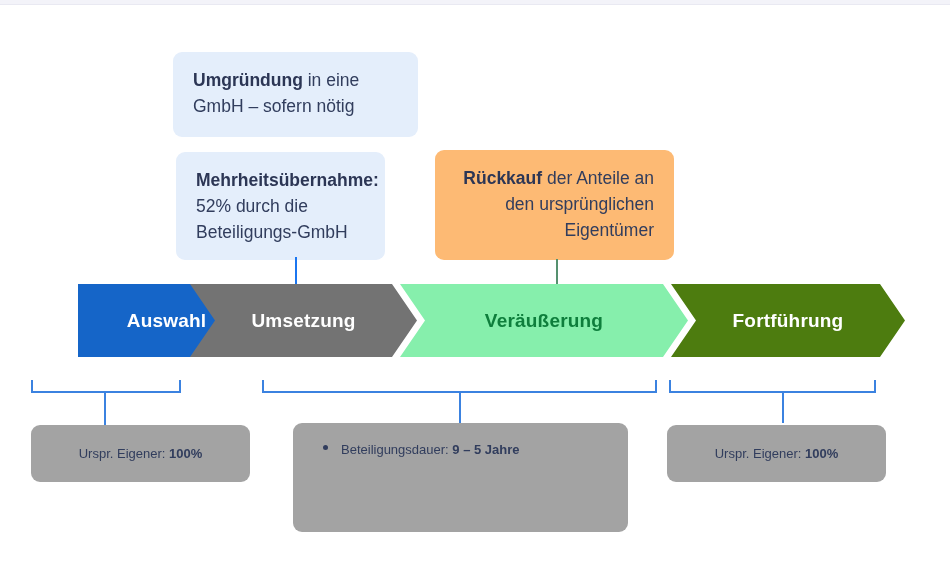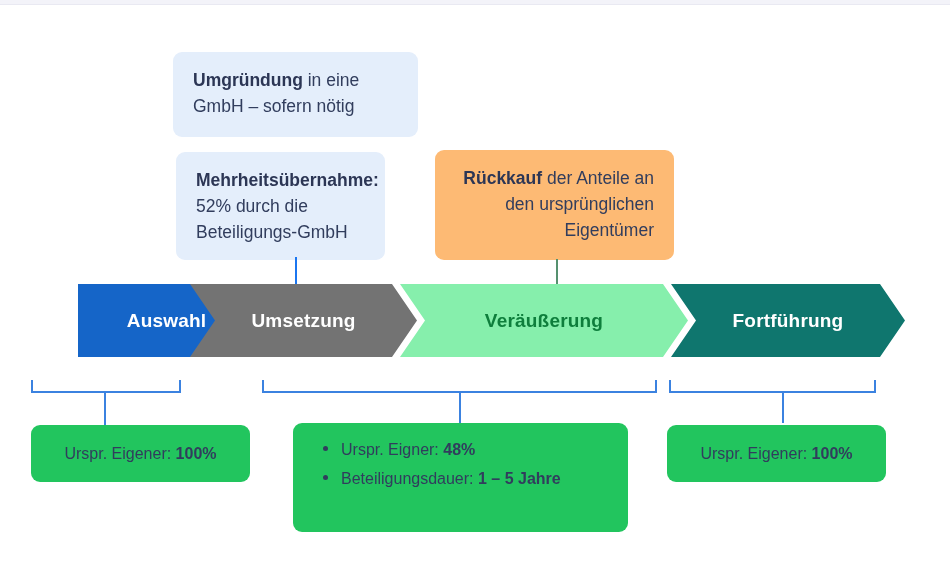--- a/index.html
+++ b/index.html
@@ -24,30 +24,30 @@
   .conn-green{left:556px;top:259px;height:26px;background:#55916f;}
 
   
   .chev{position:absolute;top:284px;height:73px;display:flex;align-items:center;justify-content:center;
         font-weight:700;font-size:19px;letter-spacing:.2px;}
   .chev-tip{clip-path:polygon(0 0,calc(100% - 25px) 0,100% 50%,calc(100% - 25px) 100%,0 100%);}
   .chev-both{clip-path:polygon(0 0,calc(100% - 25px) 0,100% 50%,calc(100% - 25px) 100%,0 100%,25px 50%);}
   .c1{left:30px;width:177px;background:#1565c8;color:#ffffff;padding-right:14px;margin-left:48px;}
   .c2{left:190px;width:227px;background:#737373;color:#ffffff;}
   .c3{left:400px;width:288px;background:#86efac;color:#0e7e3c;}
-  .c4{left:671px;width:234px;background:#0f766e;color:#ffffff;}
+  .c4{left:671px;width:234px;background:#4d7c0f;color:#ffffff;}
 
   
   .bracket div{position:absolute;background:#3b82e0;}
   .hline{height:2px;top:391px;}
   .tick{width:2px;height:13px;top:380px;}
   .stem{width:2px;top:391px;}
 
   
-  .result{position:absolute;background:#22c55e;border-radius:9px;font-size:16px;line-height:26px;
+  .result{position:absolute;background:#a3a3a3;border-radius:9px;font-size:13px;line-height:26px;
           box-sizing:border-box;display:flex;align-items:center;justify-content:center;}
   .res-l{left:31px;top:425px;width:219px;height:57px;}
   .res-r{left:667px;top:425px;width:219px;height:57px;}
   .res-m{left:293px;top:423px;width:335px;height:109px;align-items:flex-start;justify-content:flex-start;padding:13px 10px 13px 30px;}
   .res-m ul{list-style:none;margin:0;padding:0;}
   .res-m li{display:flex;align-items:baseline;line-height:28.5px;}
   .dot{width:5px;height:5px;border-radius:50%;background:#313d5d;margin-right:13px;flex:0 0 auto;position:relative;top:-4px;}
   b{font-weight:700;}
 </style>
 </head>
@@ -102,25 +102,21 @@
   </div>
 
   <div class="result res-l">
     <span><span>Urspr. Eigener: </span><b>100%</b></span>
   </div>
 
   <div class="result res-m">
     <ul>
       <li>
         <span class="dot"></span>
-        <span><span>Urspr. Eigner: </span><b>48%</b></span>
-      </li>
-      <li>
-        <span class="dot"></span>
-        <span><span>Beteiligungsdauer: </span><b>1 – 5 Jahre</b></span>
+        <span><span>Beteiligungsdauer: </span><b>9 – 5 Jahre</b></span>
       </li>
     </ul>
   </div>
 
   <div class="result res-r">
     <span><span>Urspr. Eigener: </span><b>100%</b></span>
   </div>
 </div>
 
 </body></html>

